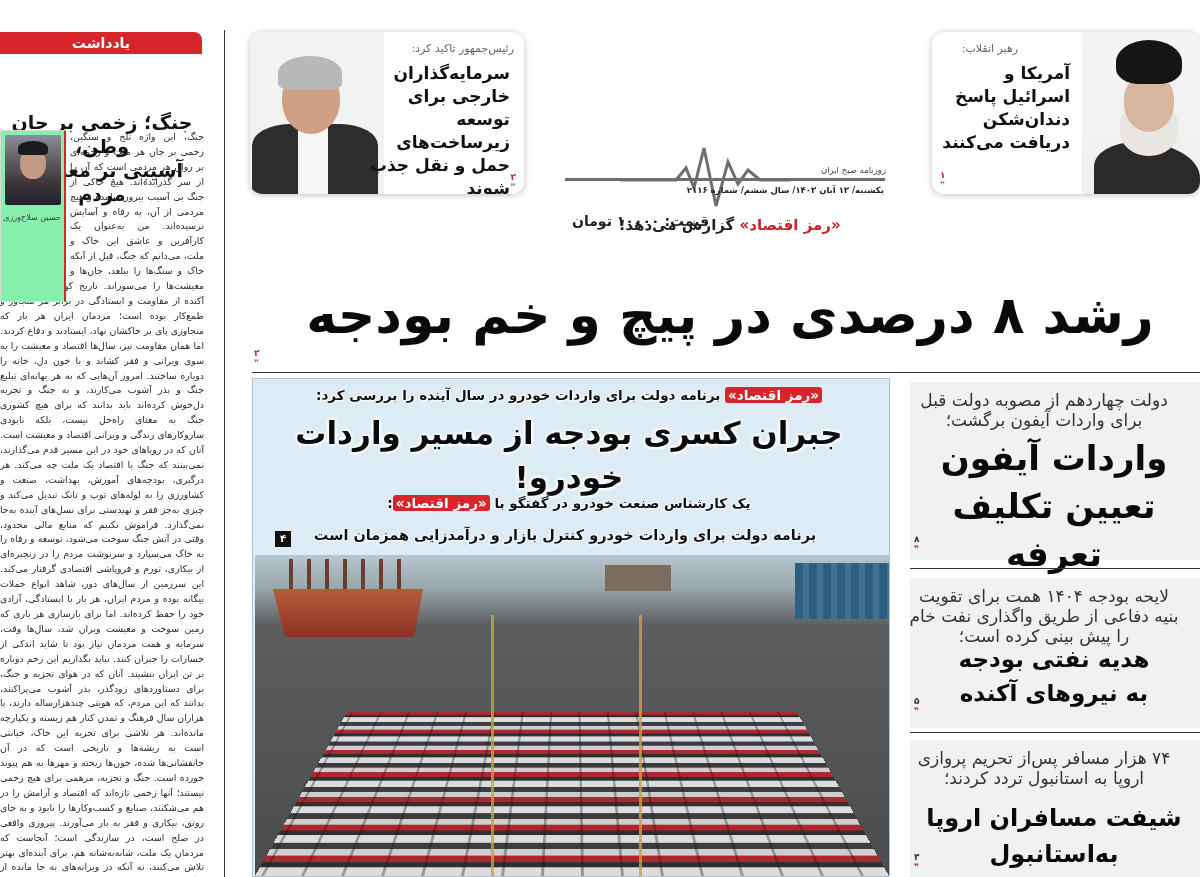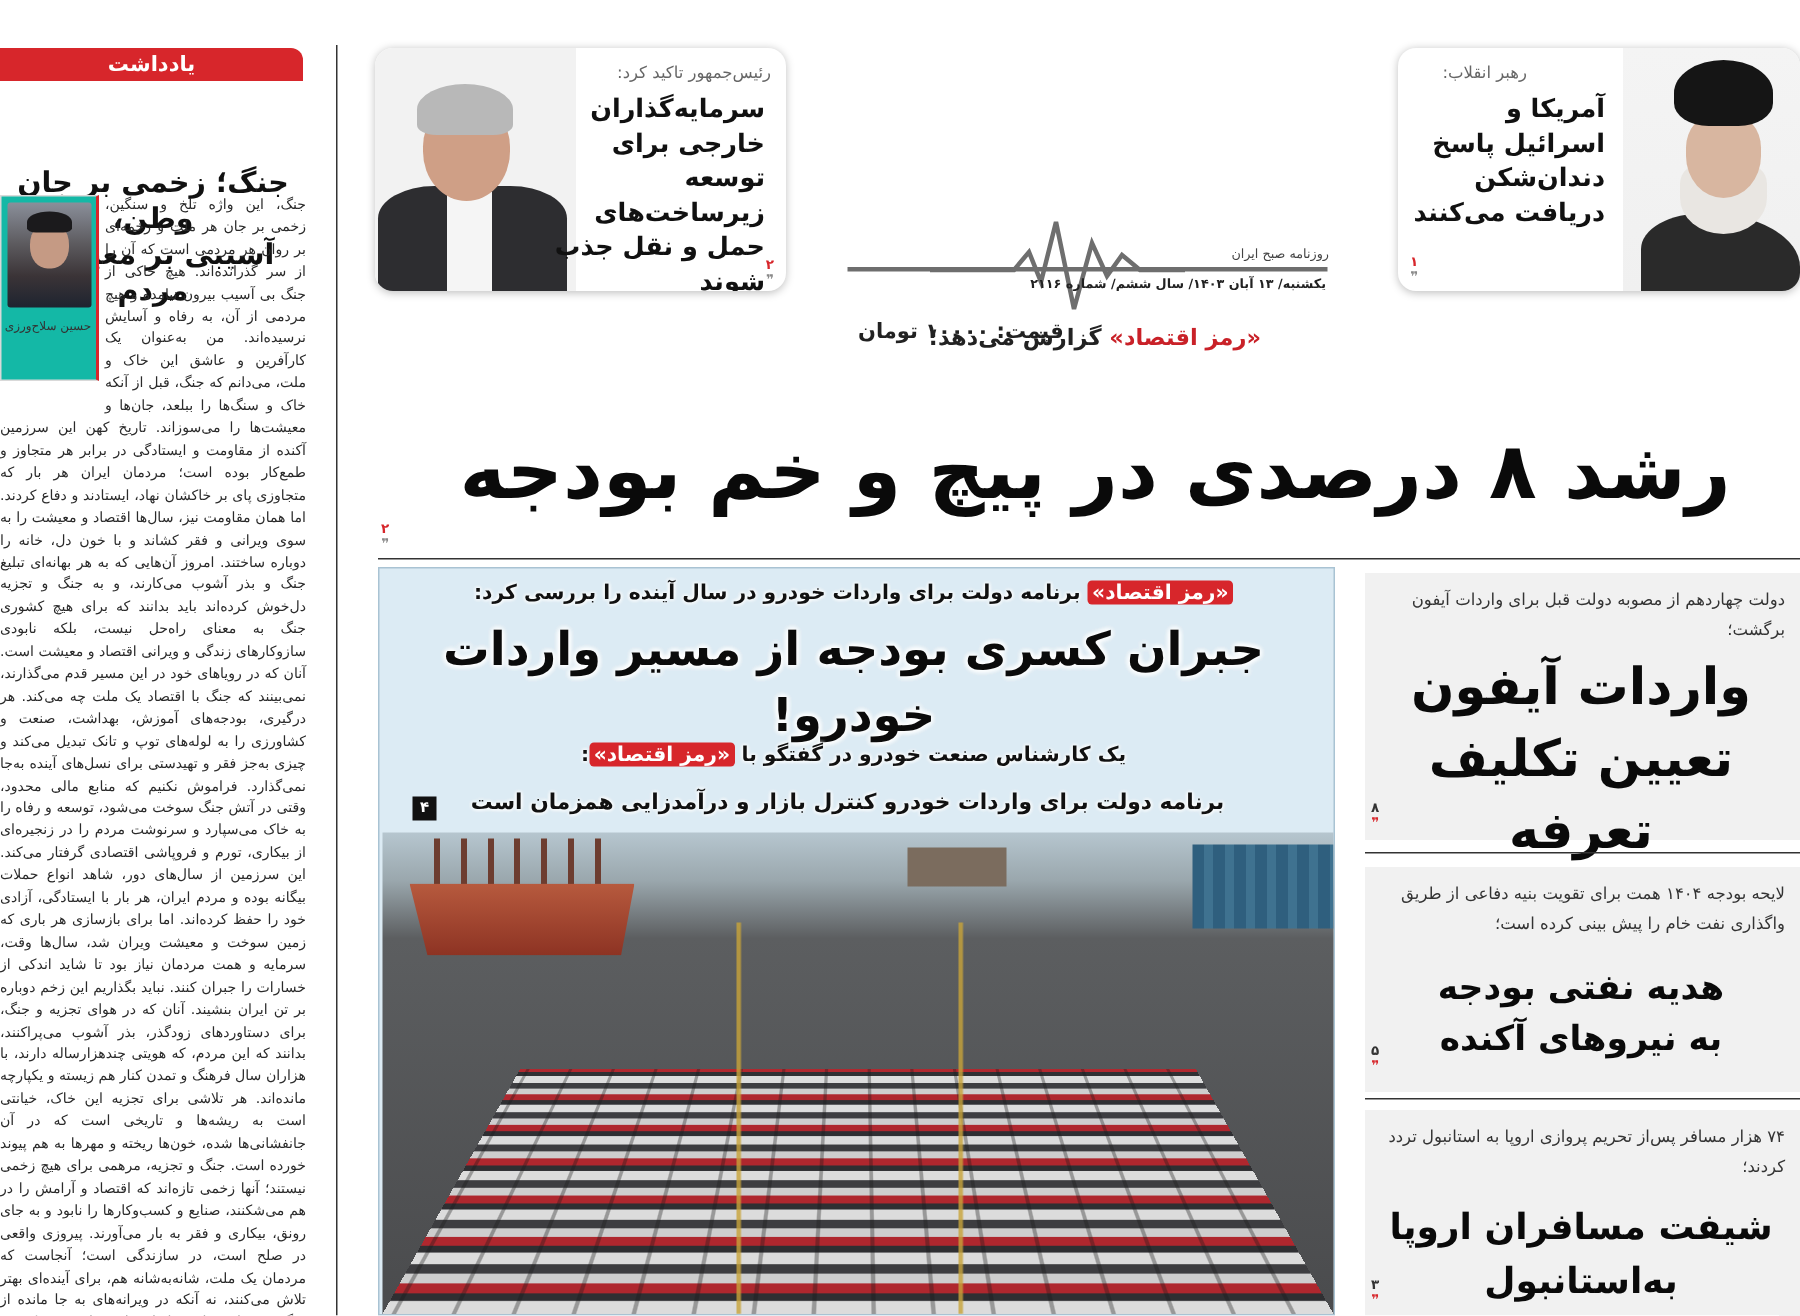--- a/index.html
+++ b/index.html
@@ -13,22 +13,22 @@
   .editorial .section-bar {
     position: absolute; left: 0; top: 0; width: 202px; height: 22px;
     background: #d7262b; border-radius: 0 8px 0 0;
     color: #fff; font-weight: bold; font-size: 14px; text-align: center; line-height: 22px;
   }
   .editorial .ed-title {
     position: absolute; left: 0; top: 40px; width: 204px;
     font-weight: bold; font-size: 19px; line-height: 24px; text-align: center; color: #111; margin-top: 38px;
   }
   .editorial .author-box {
-    position: absolute; left: 0; top: 98px; width: 66px; height: 124px;
-    border: 1px solid #d9d9d9; border-right: 2px solid #d7262b; background: #14b8a6;
+    position: absolute; left: 0; top: 98px; width: 66px; height: 172px;
+    border: 1px solid #d9d9d9; border-right: 2px solid #d7262b; background: #86efac;
   }
   .editorial .author-photo {
     position: absolute; left: 4px; top: 4px; width: 56px; height: 70px;
     background: linear-gradient(180deg, #8a8f9a 0%, #5c5a5e 40%, #3b3437 70%, #1e2430 100%);
     border-radius: 2px;
   }
   .editorial .author-photo::before {
     content: ""; position: absolute; left: 15px; top: 12px; width: 26px; height: 32px;
     background: #c59a84; border-radius: 50% 50% 45% 45%;
   }
@@ -198,22 +198,22 @@
   }
   .photo .lane {
     position: absolute; top: 60px; width: 3px; height: 261px; background: #c8a43a; opacity: 0.8;
   }
 
   
   .side-story {
     position: absolute; left: 910px; width: 290px; background: #f1f1f1;
   }
   .side-story .s-kicker {
-    position: absolute; right: 10px; width: 272px; 
-    font-size: 11px; line-height: 20px; color: #333;
+    position: absolute; right: 20px; width: 272px; text-align: center;
+    font-size: 17px; line-height: 20px; color: #333;
   }
   .side-story .s-headline {
     position: absolute; right: 10px; width: 272px; text-align: center;
     font-weight: 900; color: #0a0a0a;
   }
   .side-story .s-ref {
     position: absolute; left: 4px; font-size: 9px; color: #333; font-weight: bold; line-height: 10px; text-align: center;
   }
   .side-story .s-ref .q { display:block; color: #d7262b; }
   .side-rule { position: absolute; left: 910px; width: 290px; height: 1px; background: #333; }

